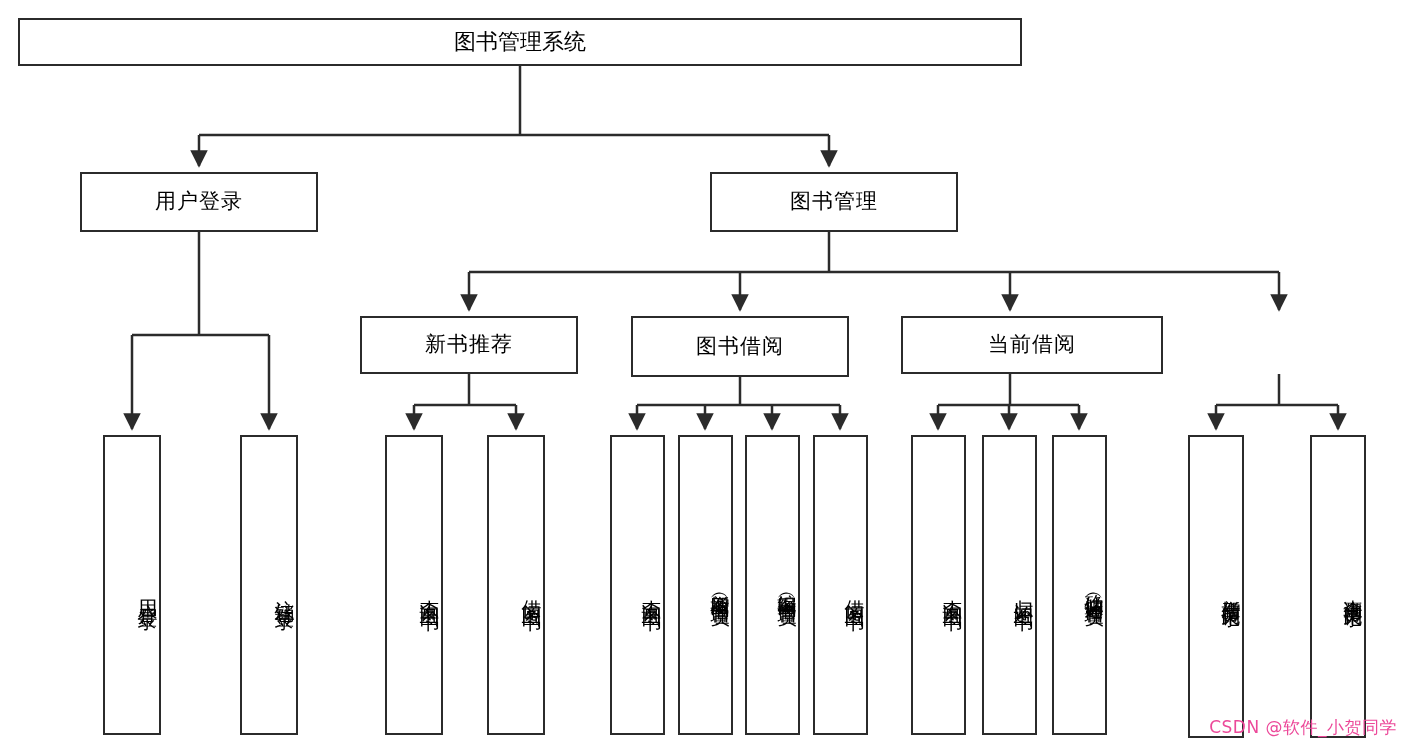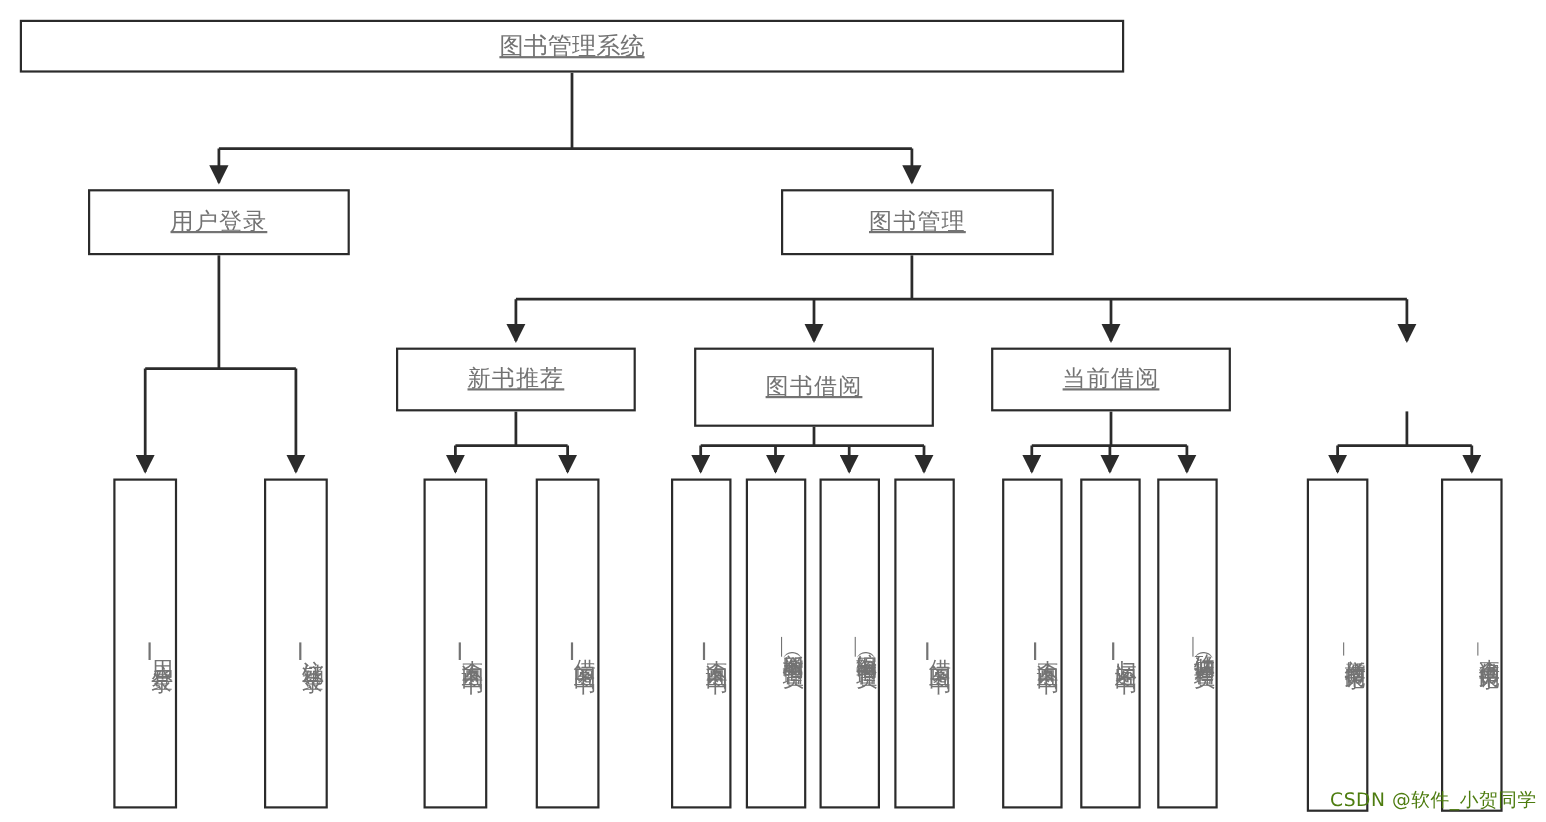--- a/index.html
+++ b/index.html
@@ -25,23 +25,22 @@
     height: 747px;
   }
   .node {
     position: absolute;
     box-sizing: border-box;
     border: 2px solid #2b2b2b;
     background: #ffffff;
     display: flex;
     align-items: center;
     justify-content: center;
-    color: #737373;
+    color: #000000;
     z-index: 2;
-    text-decoration: underline;
   }
   .node.h-label {
     font-size: 21px;
     letter-spacing: 1px;
     line-height: 1.2;
   }
   .node.root-label {
     font-size: 22px;
   }
   .node.v-label {
@@ -60,21 +59,21 @@
     font-size: 19px;
   }
   .vtext {
     display: block;
   }
   #watermark {
     position: absolute;
     right: 8px;
     bottom: 8px;
     font-size: 17px;
-    color: #4d7c0f;
+    color: #ec4899;
     letter-spacing: 0.5px;
     z-index: 3;
     white-space: nowrap;
   }
 </style>
 </head>
 <body>
 
 <div id="canvas">
 
@@ -135,24 +134,24 @@
   <div class="node h-label" style="left:80px; top:172px; width:238px; height:60px;">
     <span>用户登录</span>
   </div>
   <div class="node h-label" style="left:710px; top:172px; width:248px; height:60px;">
     <span>图书管理</span>
   </div>
 
   <div class="node h-label" style="left:360px; top:316px; width:218px; height:58px;">
     <span>新书推荐</span>
   </div>
-  <div class="node h-label" style="left:631px; top:316px; width:218px; height:72px;">
+  <div class="node h-label" style="left:631px; top:316px; width:218px; height:61px;">
     <span>图书借阅</span>
   </div>
-  <div class="node h-label" style="left:901px; top:316px; width:218px; height:58px;">
+  <div class="node h-label" style="left:901px; top:316px; width:262px; height:58px;">
     <span>当前借阅</span>
   </div>
 
   <div class="node v-label" style="left:103px; top:435px; width:58px; height:300px;">
     <span class="vtext">用户登录</span>
   </div>
   <div class="node v-label" style="left:240px; top:435px; width:58px; height:300px;">
     <span class="vtext">注销登录</span>
   </div>
 

